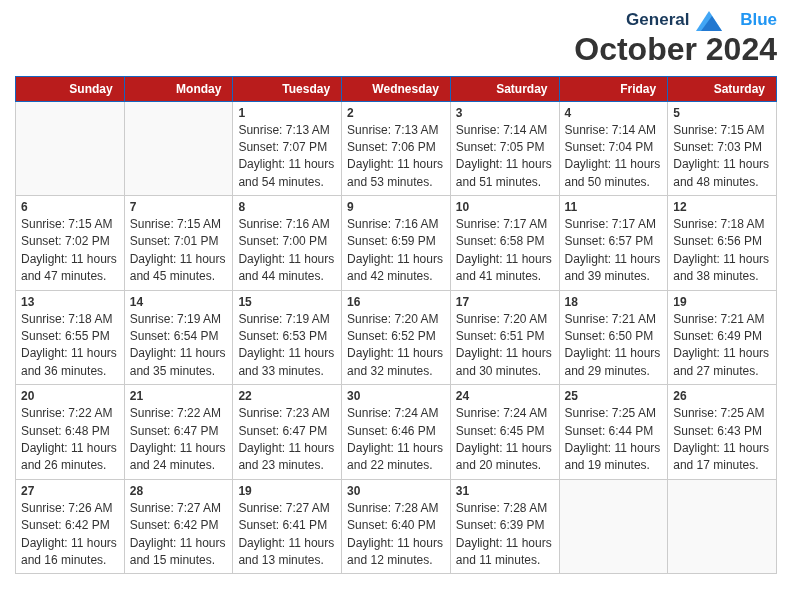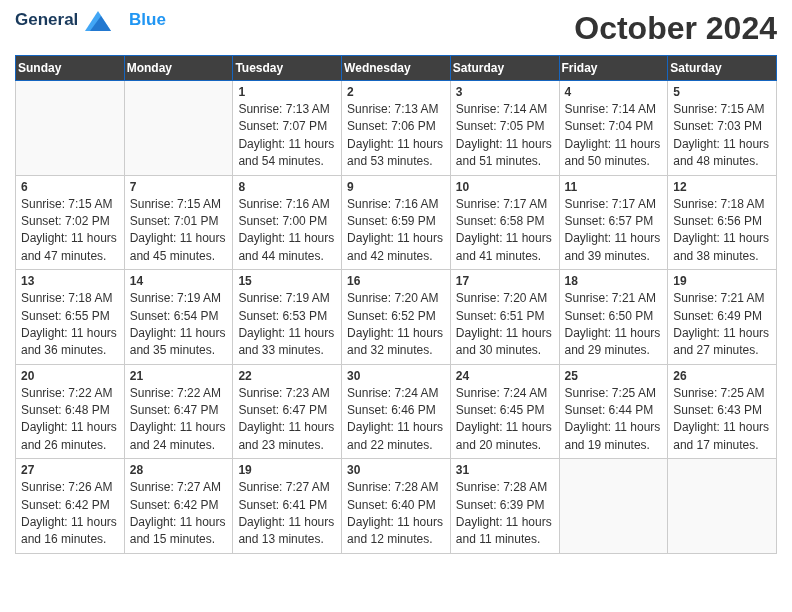--- a/index.html
+++ b/index.html
@@ -12,22 +12,23 @@
     }
     .page {
       width: 792px;
       min-height: 612px;
       background: #fff;
       padding: 10px 15px 10px 15px;
     }
     .header {
       display: flex;
       justify-content: space-between;
-      align-items: flex-start;
+      align-items: flex-end;
       margin-bottom: 8px;
+      flex-direction: column;
     }
     .logo-area {
       display: flex;
       align-items: center;
     }
     .title-area {
       text-align: right;
     }
     .month-title {
       font-size: 32px;
@@ -38,26 +39,26 @@
     .location {
       font-size: 14px;
       color: #555;
     }
     .calendar {
       width: 100%;
       border-collapse: collapse;
       border: 1px solid #ccc;
     }
     .calendar th {
-      background: #404040;
+      background: #b91c1c;
       color: #fff;
       font-size: 12px;
       font-weight: bold;
-      padding: 5px 2px;
-      text-align: left;
+      padding: 5px 11px;
+      text-align: right;
       border: 1px solid #1565c0;
     }
     .calendar td {
       border: 1px solid #ccc;
       vertical-align: top;
       padding: 4px 5px;
       font-size: 9.5px;
       color: #333;
       width: calc(100% / 7);
       min-height: 80px;

